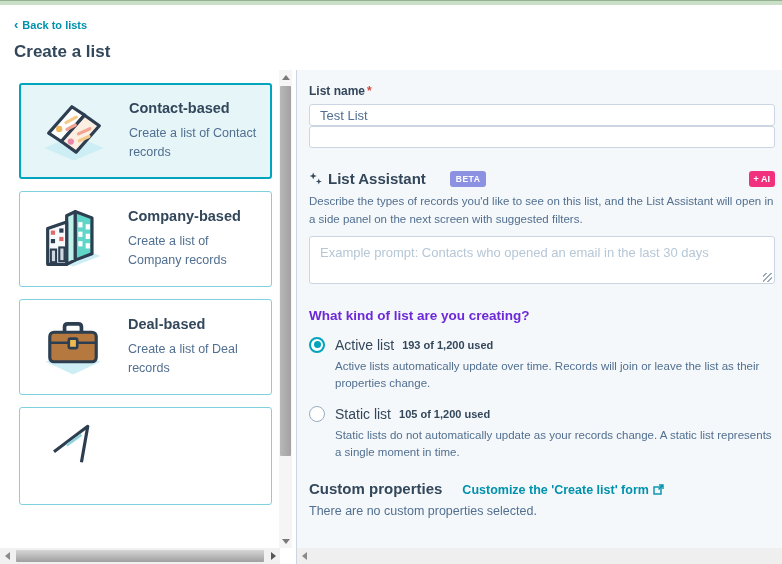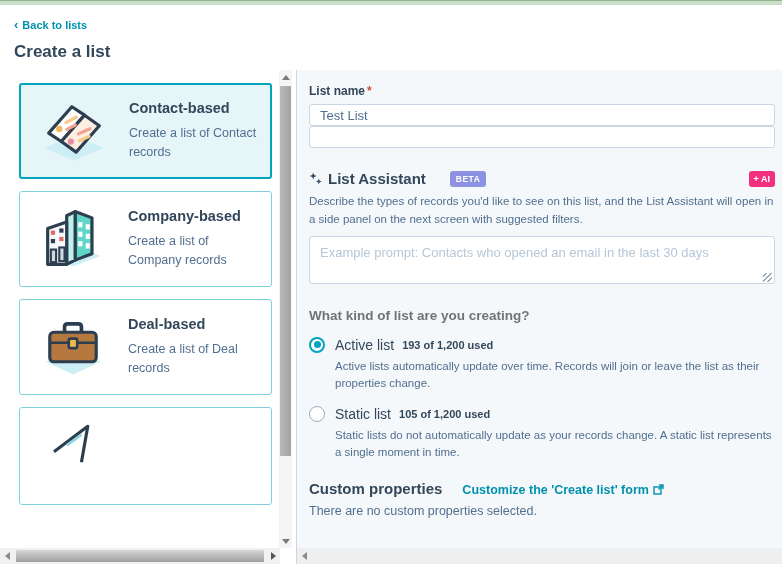--- a/index.html
+++ b/index.html
@@ -70,21 +70,21 @@
   .assistant-desc { font-size:11.5px; color:#516f90; line-height:1.55; margin-top:6px; }
   .prompt-box { position:relative; margin-top:7px; }
   .prompt-textarea { width:100%; height:48px; border:1px solid #cbd6e2; border-radius:3px;
                      background:#fff; resize:none; font-family:"Liberation Sans",sans-serif;
                      font-size:13px; color:#516f90; padding:8px 10px; outline:none; }
   .prompt-textarea::placeholder { color:#b6c7d6; }
   .resize-handle { position:absolute; right:3px; bottom:6px; width:9px; height:9px;
                    background:repeating-linear-gradient(135deg, transparent 0 2px, #9aa9b8 2px 3.5px);
                    cursor:nwse-resize; }
 
-  .kind-question { margin-top:20px; font-size:13.5px; font-weight:bold; color:#737373; }
+  .kind-question { margin-top:20px; font-size:13.5px; font-weight:bold; color:#6d28d9; }
   .radio-row { display:flex; align-items:center; margin-top:14px; }
   .radio { width:16px; height:16px; border-radius:50%; flex:0 0 16px; background:#fff;
            border:1px solid #99acc2; margin-right:10px; cursor:pointer;
            display:flex; align-items:center; justify-content:center; }
   .radio.checked { border:2px solid #00a4bd; }
   .radio.checked::after { content:""; width:7px; height:7px; border-radius:50%; background:#00a4bd; }
   .radio-label { font-size:14px; color:#33475b; cursor:pointer; }
   .usage { font-size:11px; font-weight:bold; color:#33475b; margin-left:8px; }
   .radio-desc { font-size:11.5px; color:#516f90; margin:5px 0 0 26px; line-height:1.5; }
 

